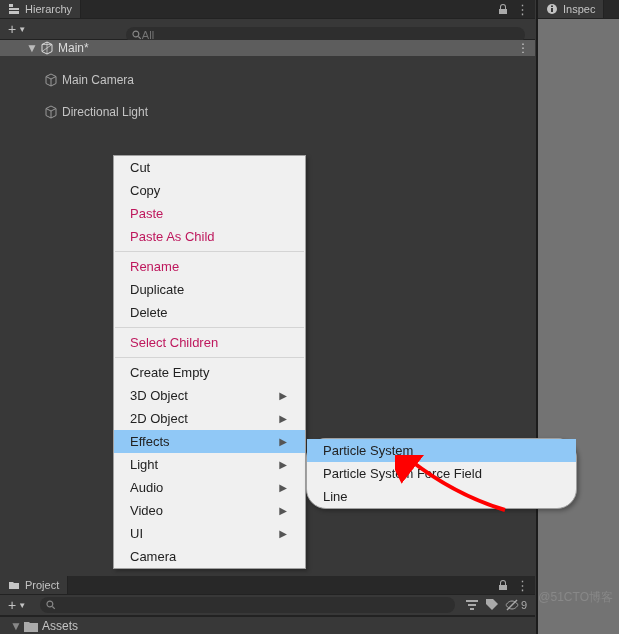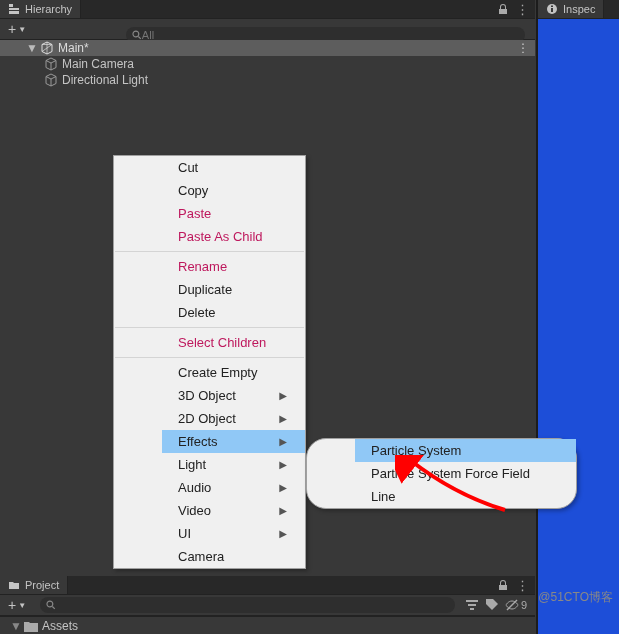--- a/index.html
+++ b/index.html
@@ -13,44 +13,44 @@
 .toolbar { display: flex; height: 21px; align-items: center; padding: 0 4px; gap: 6px; background: #383838; border-bottom: 1px solid #222; }
 .add-btn { display: flex; align-items: center; gap: 2px; color: #c4c4c4; font-size: 14px; padding: 0 4px; }
 .search-box { flex: 1; display: flex; align-items: center; background: #2e2e2e; border-radius: 10px; height: 16px; padding: 0 6px; margin-left: 90px; margin-right: 6px; margin-top: 12px; }
 .search-box input { background: transparent; border: none; color: #aaa; font-size: 11px; width: 100%; outline: none; }
 
 .hierarchy-body { background: #383838; height: 539px; position: relative; }
 .tree-row { display: flex; align-items: center; height: 16px; padding-left: 6px; gap: 4px; }
 .row-scene { background: #5d5d5d; color: #dcdcdc; }
 .row-scene .row-menu { margin-left: auto; margin-right: 6px; color: #ccc; }
 .tree-row .lbl { font-size: 12px; }
-.indent1 { padding-left: 44px; }
+.indent1 { padding-left: 44px; margin-top: 16px; }
 .foldout { width: 10px; color: #bbb; display: inline-block; text-align: center; }
 .cube-icon { width: 14px; height: 14px; display: inline-flex; }
 .unity-icon { width: 14px; height: 14px; display: inline-flex; }
 
 .context-menu { position: absolute; background: #f0f0f0; border: 1px solid #a0a0a0; box-shadow: 2px 2px 4px rgba(0,0,0,.3); color: #222; font-size: 13px; }
 .menu-main { left: 113px; top: 155px; width: 193px; }
 .menu-sub { left: 306px; top: 438px; width: 271px; border-radius: 20px; }
-.m-item { padding: 4px 18px 4px 16px; cursor: default; display: flex; justify-content: space-between; align-items: center; margin-left: 48px; }
+.m-item { padding: 4px 18px 4px 16px; cursor: default; display: flex; justify-content: space-between; align-items: center; }
 .m-item.disabled { color: #be185d; }
 .m-item.highlight { background: #90c8f6; }
 .m-sep { height: 1px; background: #d4d4d4; margin: 3px 1px; }
 .arrow-r { font-size: 10px; color: #555; }
 
 .arrow-annot { position: absolute; left: 395px; top: 455px; pointer-events: none; }
 
 .project-panel { position: absolute; left: 0; bottom: 0; width: 535px; background: #383838; }
 .project-toolbar { display: flex; height: 21px; align-items: center; padding: 0 4px; gap: 4px; border-bottom: 1px solid #222; }
 .proj-search { flex: 1; display: flex; align-items: center; background: #2e2e2e; border-radius: 10px; height: 16px; padding: 0 6px; margin: 0 6px; }
 .proj-search input { background: transparent; border: none; color: #aaa; font-size: 11px; width: 100%; outline: none; }
 .proj-right-icons { display: flex; gap: 6px; align-items: center; color: #aaa; font-size: 11px; padding-right: 4px; }
 .assets-row { display: flex; align-items: center; height: 18px; padding-left: 10px; gap: 4px; color: #c4c4c4; border-top: 1px solid #222; }
 
-.right-pane { position: absolute; right: 0; top: 0; width: 83px; height: 634px; background: #1d4ed8; border-left: 2px solid #1c1c1c; }
+.right-pane { position: absolute; right: 0; top: 0; width: 83px; height: 634px; background: #737373; border-left: 2px solid #1c1c1c; }
 .watermark { position: absolute; right: 6px; bottom: 28px; color: #888; font-size: 12px; }
 
 svg { display: block; }
 </style>
 </head>
 <body>
 
 <div style="width:535px; height:634px; position:absolute; left:0; top:0;">
 
   <div class="panel-tab-row">

